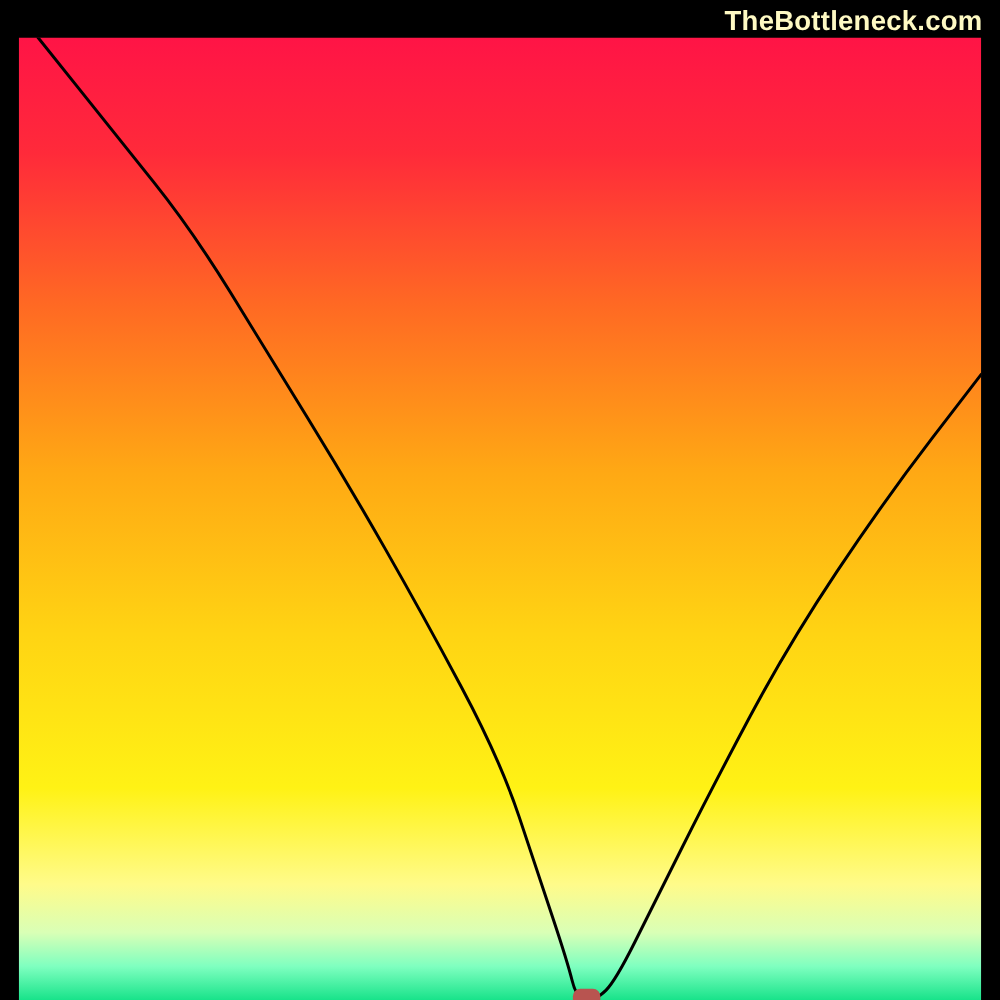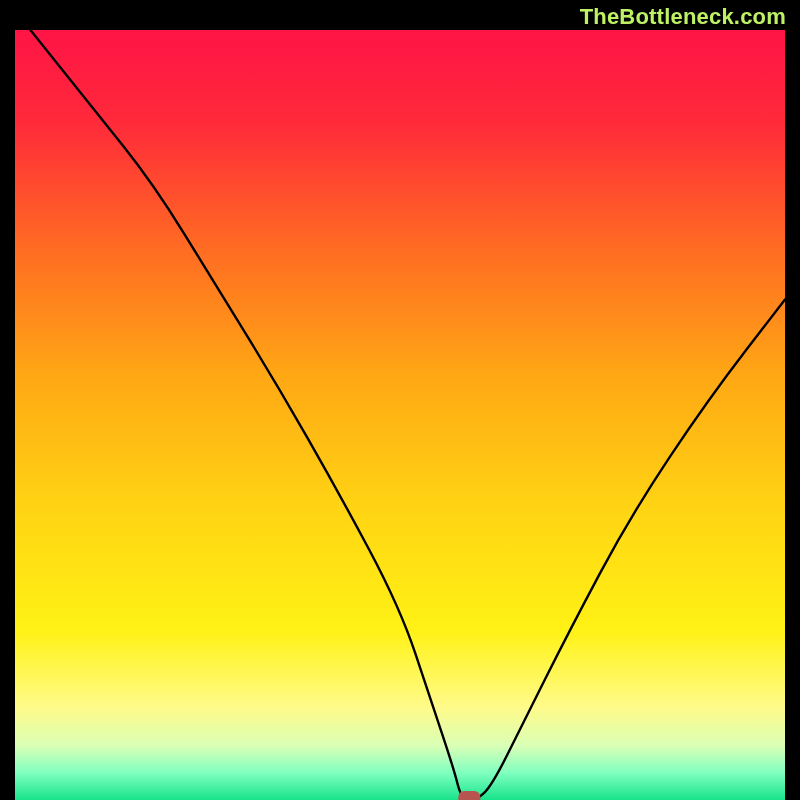--- a/index.html
+++ b/index.html
@@ -24,21 +24,21 @@
     position: absolute;
     left: 0;
     top: 0;
     width: 770px;
     height: 770px;
   }
   .watermark {
     position: absolute;
     top: 4px;
     right: 14px;
-    color: #bef264;
+    color: #fef9c3;
     font-size: 22px;
     font-weight: 600;
     letter-spacing: 0.2px;
   }
   svg { display: block; }
   .curve {
     fill: none;
     stroke: #000;
     stroke-width: 2.4;
     stroke-linecap: round;

